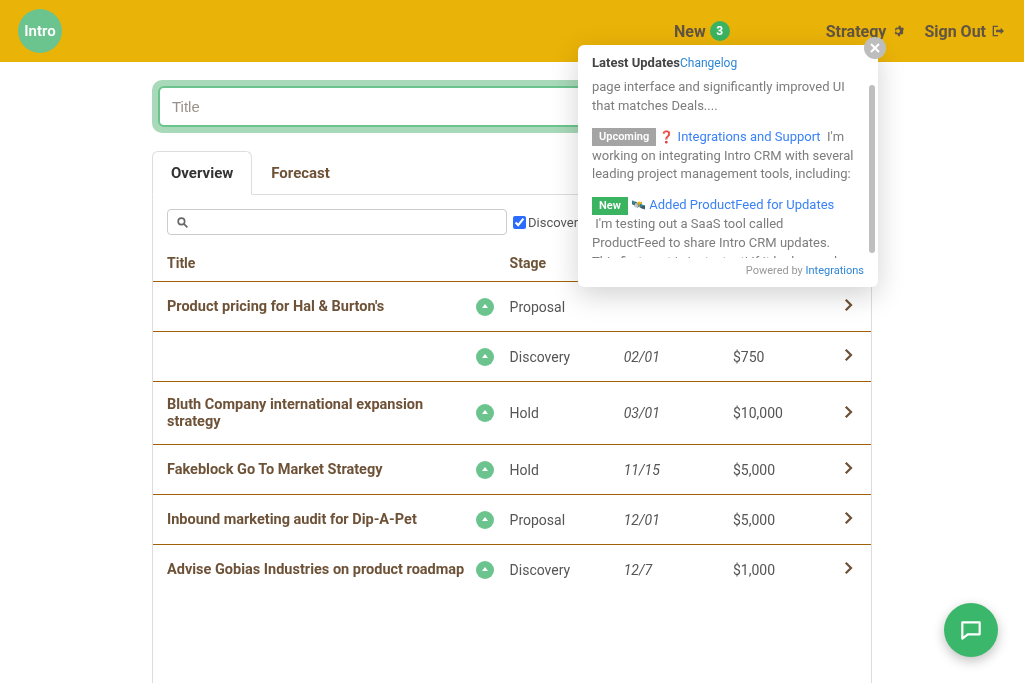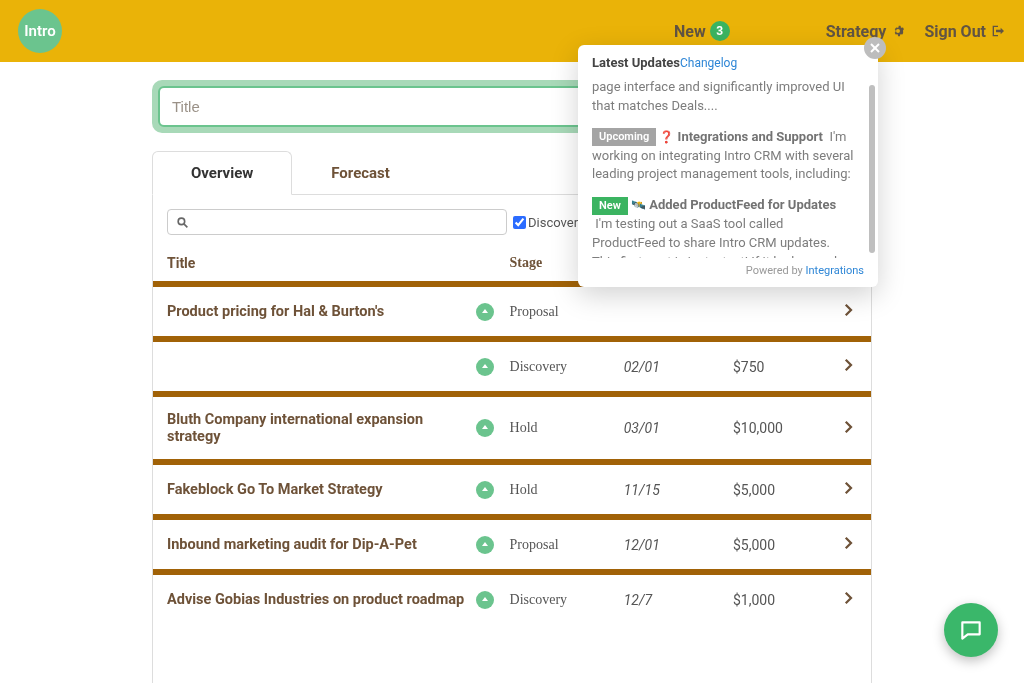--- a/index.html
+++ b/index.html
@@ -82,21 +82,21 @@
     outline: none;
     background: #fff;
   }
   .searchbar::placeholder { color: #9a9187; }
 
   .tabs {
     display: flex;
     margin-top: 18px;
   }
   .tab {
-    padding: 12px 38px;
+    padding: 12px 18px;
     font-weight: 700;
     font-size: 15px;
     color: #7a7268;
     border: 1px solid transparent;
     border-bottom: none;
     cursor: pointer;
     position: relative;
   }
   .tab.active {
     color: #333;
@@ -144,30 +144,30 @@
   .filter-check input { accent-color: #2b6cff; }
 
   .table-head {
     display: flex;
     padding: 10px 14px;
     font-weight: 700;
     color: #6e5238;
     font-size: 14px;
   }
   .col-title { width: 345px; padding-right: 12px; }
-  .col-stage { width: 115px; font-family: Liberation Serif, serif; }
+  .col-stage { width: 115px; }
   .col-due { width: 110px; font-style: italic; }
   .col-value { width: 95px; text-align: left; }
   .col-arrow { width: 30px; text-align: right; }
 
   .row {
     display: flex;
     align-items: center;
     padding: 14px 14px;
-    border-top: 6px solid #a16207;
+    border-top: 1px solid #a16207;
   }
   .row .col-title {
     color: #6e5238;
     font-weight: 700;
     font-size: 14.5px;
     display: flex;
     align-items: center;
   }
   .title-text { flex: 1; }
   .title-icon {
@@ -243,21 +243,21 @@
     display: inline-block;
     border-radius: 0;
     padding: 1px 7px;
     font-size: 11px;
     font-weight: 600;
     color: #fff;
     vertical-align: middle;
   }
   .pill.gray { background: #a4a4a4; }
   .pill.green { background: #3bb461; }
-  .update-item strong { color: #737373; font-weight: 700; }
+  .update-item strong { color: #3b82f6; font-weight: 400; }
   .updates-foot {
     padding: 6px 14px 10px 14px;
     text-align: right;
     font-size: 11px;
     color: #999;
   }
   .updates-foot a { color: #2e86d6; }
   .emoji { font-size: 12px; }
 
   

